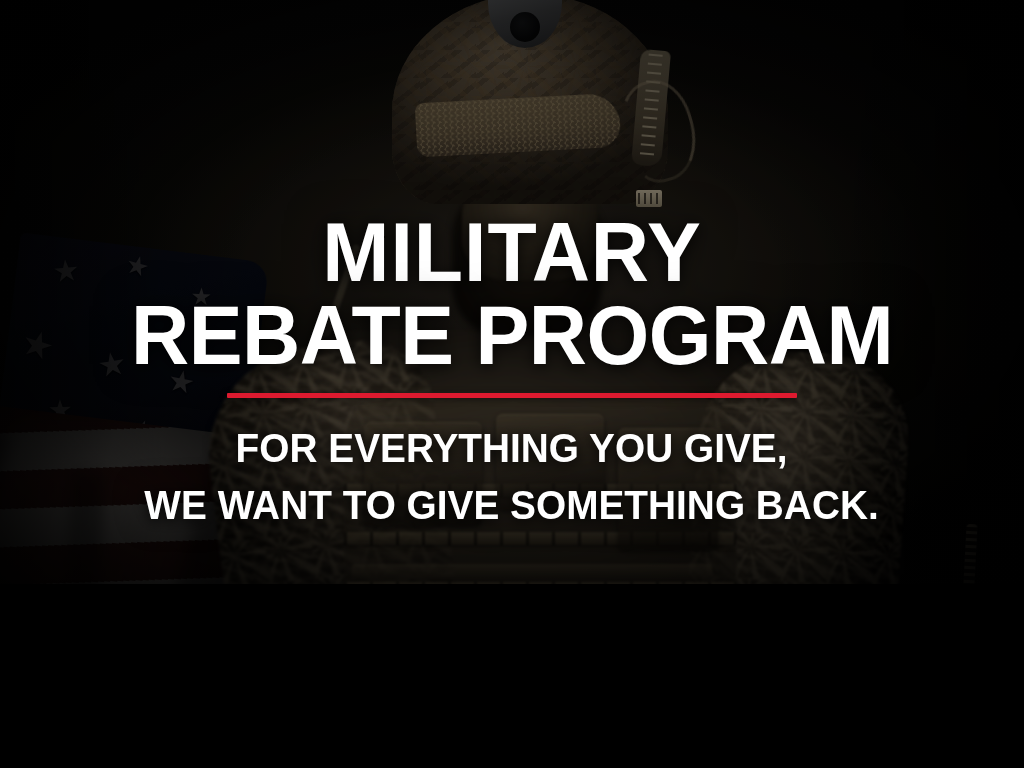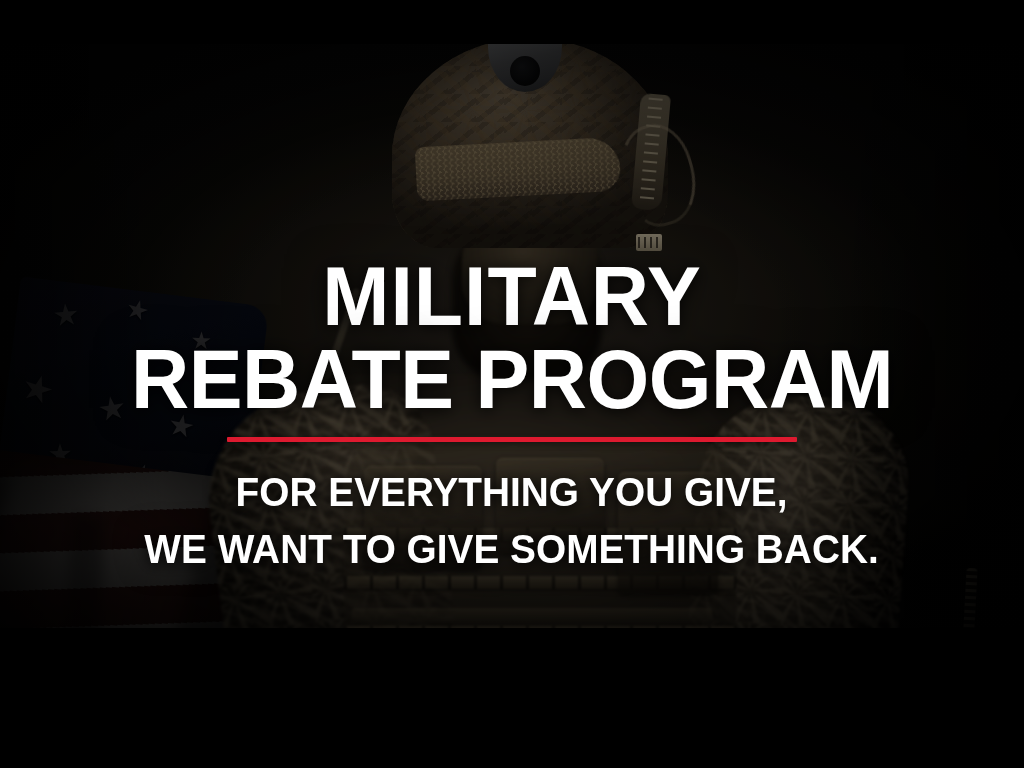--- a/index.html
+++ b/index.html
@@ -9,21 +9,20 @@
     background: #000;
   }
   #poster {
     position: relative;
     width: 1024px;
     height: 584px;
     overflow: hidden;
     background: #050505;
     font-family: "Liberation Sans", "DejaVu Sans", sans-serif;
     user-select: none;
-    margin-top: 44px;
   }
 
   
   .photo {
     position: absolute;
     inset: 0;
     overflow: hidden;
   }
 
   

